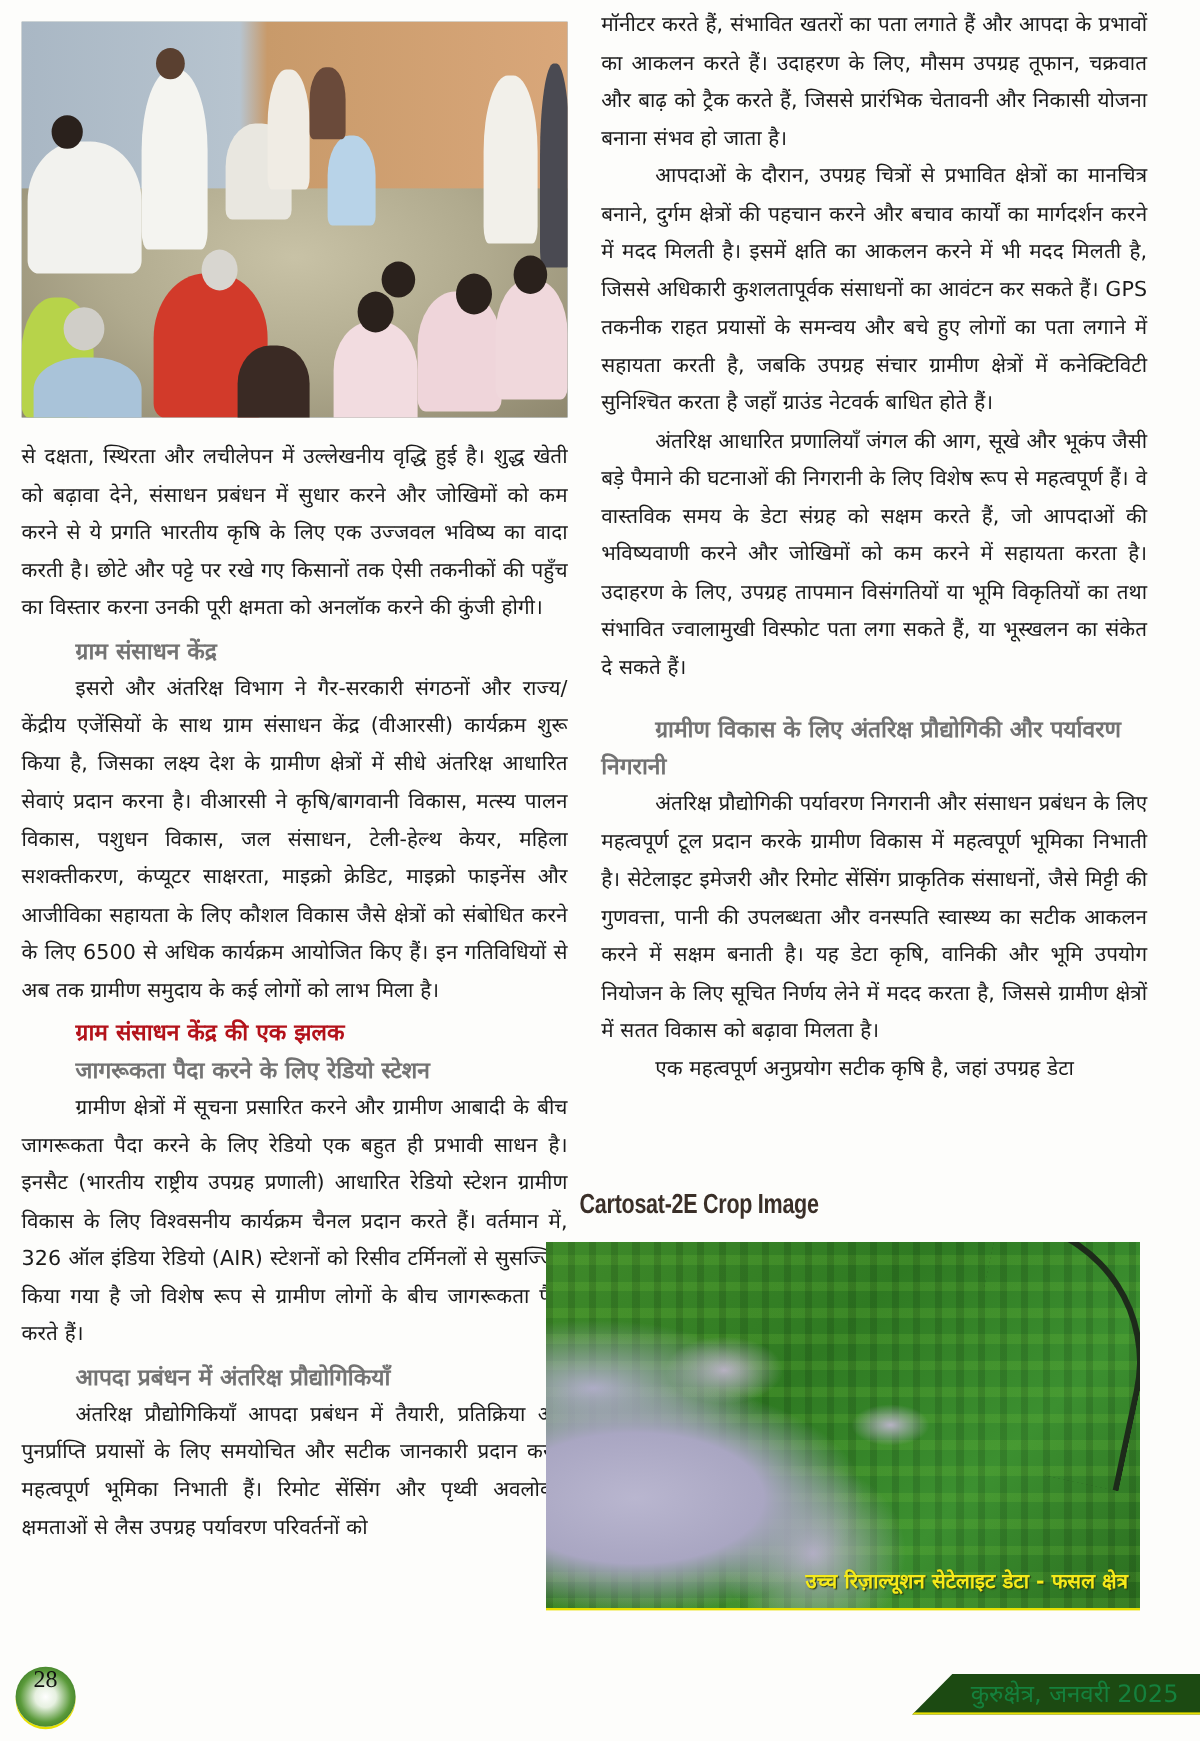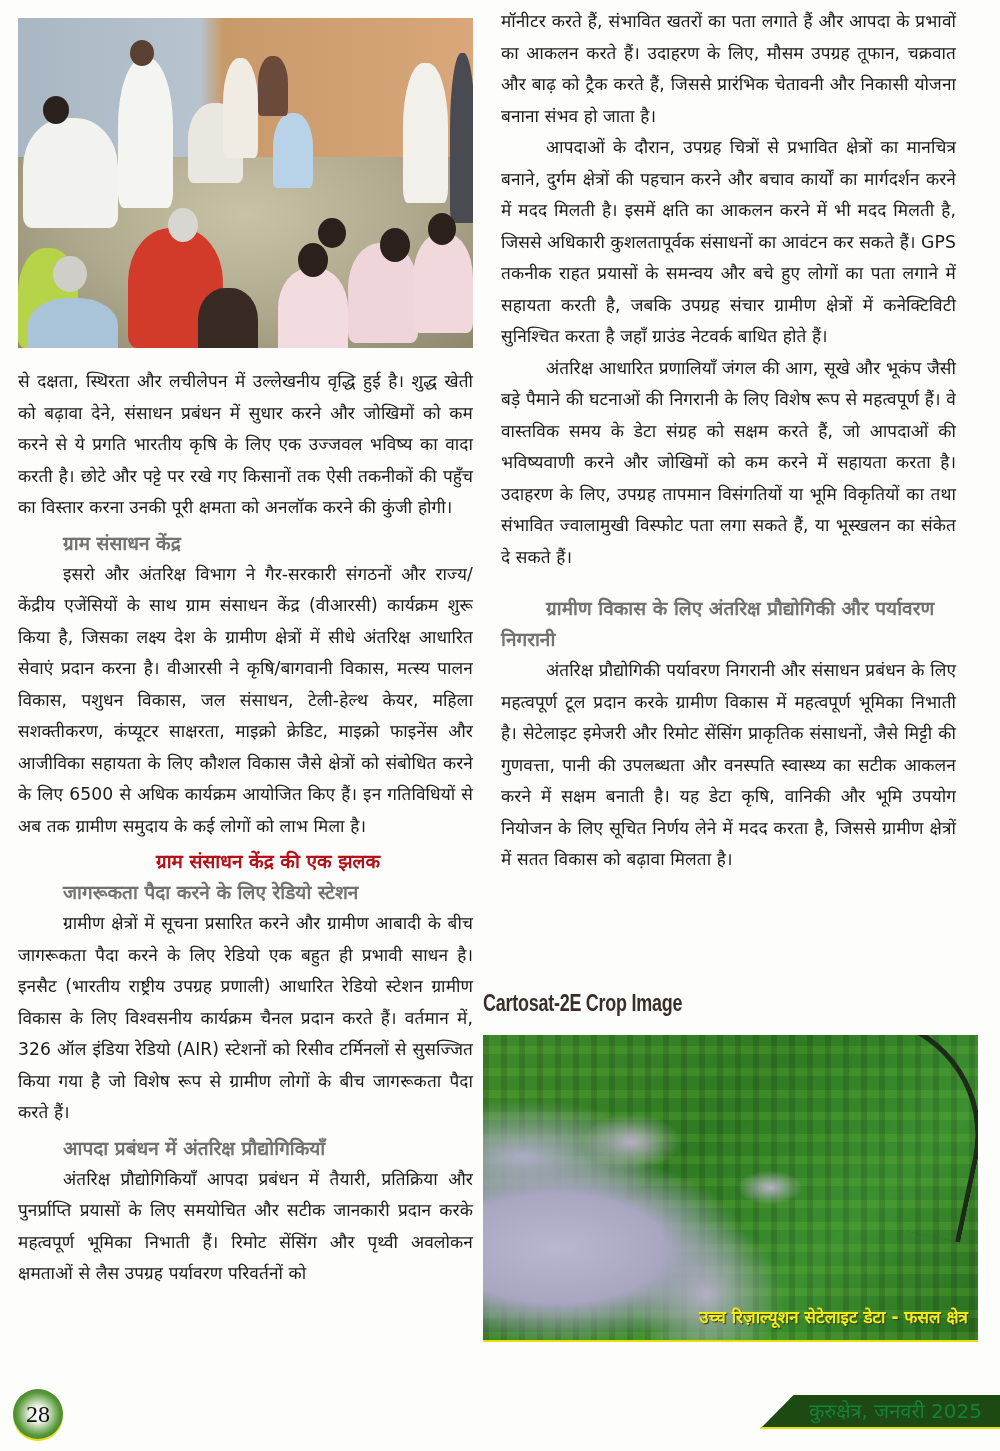--- a/index.html
+++ b/index.html
@@ -36,21 +36,21 @@
   .photo .fig { position: absolute; border-radius: 45% 45% 10% 10%; }
   .photo .head-c { position: absolute; border-radius: 50%; background: #2a211c; }
 
   
   .sat-title {
     position: absolute; left: 483px; top: 990px; font-family: "Liberation Sans", sans-serif;
     font-size: 23px; font-weight: bold; color: #3a2f28; transform: scaleX(0.78);
     transform-origin: left center; letter-spacing: -0.3px;
   }
   .sat {
-    position: absolute; left: 483px; top: 1035px; width: 495px; height: 305px; overflow: hidden;
+    position: absolute; left: 455px; top: 1035px; width: 495px; height: 305px; overflow: hidden;
     background:
       radial-gradient(ellipse at 15% 70%, #b9b6cf 0%, #a9a6c2 18%, transparent 32%),
       radial-gradient(ellipse at 8% 40%, #aeadc6 0%, transparent 22%),
       radial-gradient(ellipse at 45% 85%, #b4b0c4 0%, transparent 20%),
       radial-gradient(ellipse at 30% 35%, #b8b2c0 0%, transparent 10%),
       radial-gradient(ellipse at 58% 50%, #b7b3c4 0%, transparent 8%),
       repeating-linear-gradient(90deg, rgba(0,0,0,0.12) 0 6px, transparent 6px 18px),
       repeating-linear-gradient(0deg, rgba(120,200,60,0.18) 0 8px, transparent 8px 22px),
       linear-gradient(135deg, #3f8a2a 0%, #2f7a22 40%, #3c9030 70%, #2b6e1f 100%);
     border-bottom: 2px solid #e8e000;
@@ -63,22 +63,22 @@
   .sat-caption {
     position: absolute; right: 10px; bottom: 12px; color: #f5ea1a;
     font-size: 17px; font-weight: bold; text-shadow: 1px 1px 1px #2b3a10;
   }
 
   
   .page-num {
     position: absolute; left: 13px; top: 1389px; width: 50px; height: 50px; border-radius: 50%;
     background: radial-gradient(circle at 50% 50%, #ffffff 0%, #e6f0e0 25%, #5a9a3a 60%, #1e5a12 100%);
     box-shadow: 0 2px 0 #e8e000;
-    display: flex; align-items: center; justify-content: center;
-    font-family: "Liberation Serif", serif; font-size: 24px; color: #111;
+    display: flex; justify-content: center;
+    font-family: "Liberation Serif", serif; font-size: 20px; color: #111;
   }
   .footer-tag {
     position: absolute; left: 760px; top: 1395px; width: 240px; height: 32px;
     background: #1c4a12; clip-path: polygon(14% 0, 100% 0, 100% 100%, 0 100%);
     border-bottom: 2px solid #e8e000;
   }
   .footer-text {
     position: absolute; right: 18px; top: 1397px; color: #15803d; font-size: 20px; line-height: 28px;
   }
 </style>
@@ -114,35 +114,36 @@
   <div class="fig" style="left:395px;top:215px;width:60px;height:100px;background:#f0d8dc;"></div>
   <div class="head-c" style="left:410px;top:195px;width:28px;height:32px;"></div>
   <div class="head-c" style="left:300px;top:200px;width:28px;height:30px;"></div>
   <div class="fig" style="left:180px;top:270px;width:60px;height:70px;background:#3a2a24;"></div>
 </div>
 
 <div class="col col-left" style="top:366px;">
   <p class="para">से दक्षता, स्थिरता और लचीलेपन में उल्लेखनीय वृद्धि हुई है। शुद्ध खेती को बढ़ावा देने, संसाधन प्रबंधन में सुधार करने और जोखिमों को कम करने से ये प्रगति भारतीय कृषि के लिए एक उज्जवल भविष्य का वादा करती है। छोटे और पट्टे पर रखे गए किसानों तक ऐसी तकनीकों की पहुँच का विस्तार करना उनकी पूरी क्षमता को अनलॉक करने की कुंजी होगी।</p>
   <h3 class="head" style="margin-top:4px;">ग्राम संसाधन केंद्र</h3>
   <p class="para indent">इसरो और अंतरिक्ष विभाग ने गैर-सरकारी संगठनों और राज्य/केंद्रीय एजेंसियों के साथ ग्राम संसाधन केंद्र (वीआरसी) कार्यक्रम शुरू किया है, जिसका लक्ष्य देश के ग्रामीण क्षेत्रों में सीधे अंतरिक्ष आधारित सेवाएं प्रदान करना है। वीआरसी ने कृषि/बागवानी विकास, मत्स्य पालन विकास, पशुधन विकास, जल संसाधन, टेली-हेल्थ केयर, महिला सशक्तीकरण, कंप्यूटर साक्षरता, माइक्रो क्रेडिट, माइक्रो फाइनेंस और आजीविका सहायता के लिए कौशल विकास जैसे क्षेत्रों को संबोधित करने के लिए 6500 से अधिक कार्यक्रम आयोजित किए हैं। इन गतिविधियों से अब तक ग्रामीण समुदाय के कई लोगों को लाभ मिला है।</p>
-  <h3 class="head red" style="margin-top:4px;text-align:center;">ग्राम संसाधन केंद्र की एक झलक</h3>
+  <h3 class="head red" style="margin-top:4px;">ग्राम संसाधन केंद्र की एक झलक</h3>
   <h3 class="head">जागरूकता पैदा करने के लिए रेडियो स्टेशन</h3>
   <p class="para indent">ग्रामीण क्षेत्रों में सूचना प्रसारित करने और ग्रामीण आबादी के बीच जागरूकता पैदा करने के लिए रेडियो एक बहुत ही प्रभावी साधन है। इनसैट (भारतीय राष्ट्रीय उपग्रह प्रणाली) आधारित रेडियो स्टेशन ग्रामीण विकास के लिए विश्वसनीय कार्यक्रम चैनल प्रदान करते हैं। वर्तमान में, 326 ऑल इंडिया रेडियो (AIR) स्टेशनों को रिसीव टर्मिनलों से सुसज्जित किया गया है जो विशेष रूप से ग्रामीण लोगों के बीच जागरूकता पैदा करते हैं।</p>
   <h3 class="head" style="margin-top:4px;">आपदा प्रबंधन में अंतरिक्ष प्रौद्योगिकियाँ</h3>
   <p class="para indent">अंतरिक्ष प्रौद्योगिकियाँ आपदा प्रबंधन में तैयारी, प्रतिक्रिया और पुनर्प्राप्ति प्रयासों के लिए समयोचित और सटीक जानकारी प्रदान करके महत्वपूर्ण भूमिका निभाती हैं। रिमोट सेंसिंग और पृथ्वी अवलोकन क्षमताओं से लैस उपग्रह पर्यावरण परिवर्तनों को</p>
 </div>
 
 <div class="col col-right" style="top:6px;">
   <p class="para">मॉनीटर करते हैं, संभावित खतरों का पता लगाते हैं और आपदा के प्रभावों का आकलन करते हैं। उदाहरण के लिए, मौसम उपग्रह तूफान, चक्रवात और बाढ़ को ट्रैक करते हैं, जिससे प्रारंभिक चेतावनी और निकासी योजना बनाना संभव हो जाता है।</p>
   <p class="para indent">आपदाओं के दौरान, उपग्रह चित्रों से प्रभावित क्षेत्रों का मानचित्र बनाने, दुर्गम क्षेत्रों की पहचान करने और बचाव कार्यों का मार्गदर्शन करने में मदद मिलती है। इसमें क्षति का आकलन करने में भी मदद मिलती है, जिससे अधिकारी कुशलतापूर्वक संसाधनों का आवंटन कर सकते हैं। GPS तकनीक राहत प्रयासों के समन्वय और बचे हुए लोगों का पता लगाने में सहायता करती है, जबकि उपग्रह संचार ग्रामीण क्षेत्रों में कनेक्टिविटी सुनिश्चित करता है जहाँ ग्राउंड नेटवर्क बाधित होते हैं।</p>
   <p class="para indent">अंतरिक्ष आधारित प्रणालियाँ जंगल की आग, सूखे और भूकंप जैसी बड़े पैमाने की घटनाओं की निगरानी के लिए विशेष रूप से महत्वपूर्ण हैं। वे वास्तविक समय के डेटा संग्रह को सक्षम करते हैं, जो आपदाओं की भविष्यवाणी करने और जोखिमों को कम करने में सहायता करता है। उदाहरण के लिए, उपग्रह तापमान विसंगतियों या भूमि विकृतियों का तथा संभावित ज्वालामुखी विस्फोट पता लगा सकते हैं, या भूस्खलन का संकेत दे सकते हैं।</p>
   <h3 class="head noindent" style="margin-top:20px;text-indent:45px;">
     <span>ग्रामीण विकास के लिए अंतरिक्ष प्रौद्योगिकी और पर्यावरण निगरानी</span>
   </h3>
   <p class="para indent">अंतरिक्ष प्रौद्योगिकी पर्यावरण निगरानी और संसाधन प्रबंधन के लिए महत्वपूर्ण टूल प्रदान करके ग्रामीण विकास में महत्वपूर्ण भूमिका निभाती है। सेटेलाइट इमेजरी और रिमोट सेंसिंग प्राकृतिक संसाधनों, जैसे मिट्टी की गुणवत्ता, पानी की उपलब्धता और वनस्पति स्वास्थ्य का सटीक आकलन करने में सक्षम बनाती है। यह डेटा कृषि, वानिकी और भूमि उपयोग नियोजन के लिए सूचित निर्णय लेने में मदद करता है, जिससे ग्रामीण क्षेत्रों में सतत विकास को बढ़ावा मिलता है।</p>
+  <p class="para indent">एक महत्वपूर्ण अनुप्रयोग सटीक कृषि है, जहां उपग्रह डेटा</p>
 </div>
 
 <div class="sat-title">Cartosat-2E Crop Image</div>
 <div class="sat">
   <div class="river"></div>
   <div class="sat-caption">उच्च रिज़ाल्यूशन सेटेलाइट डेटा - फसल क्षेत्र</div>
 </div>
 
 <div class="page-num">
   <span>28</span>

